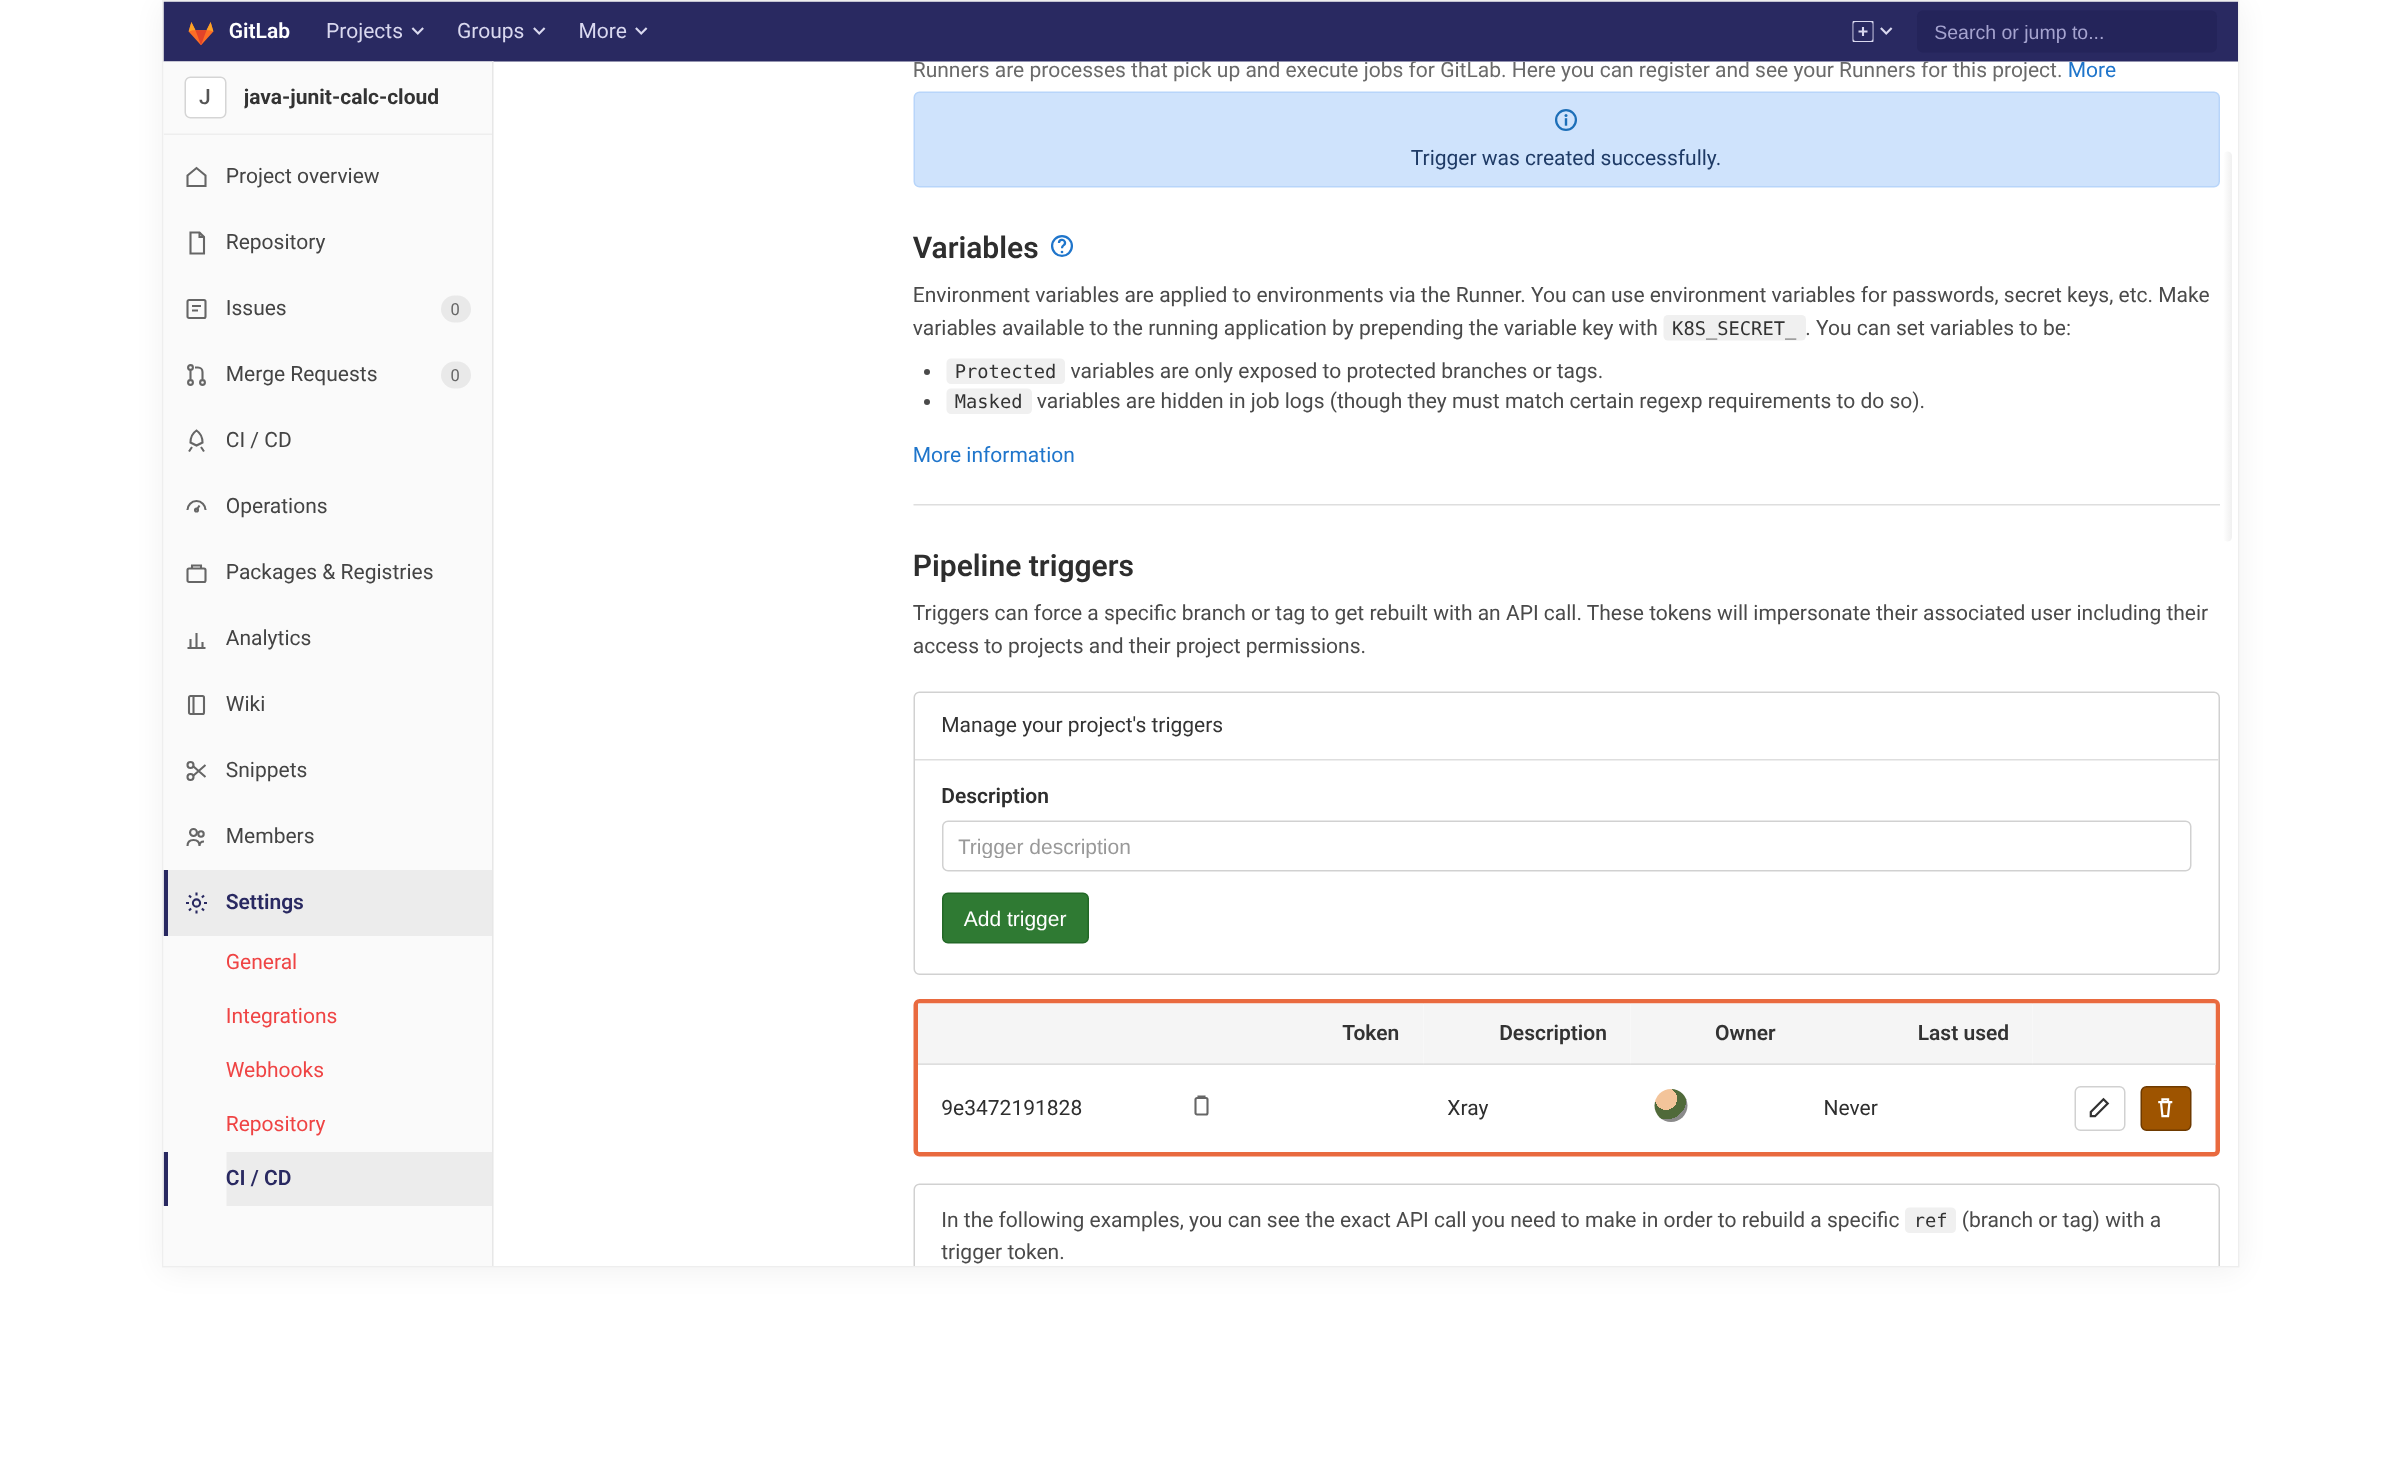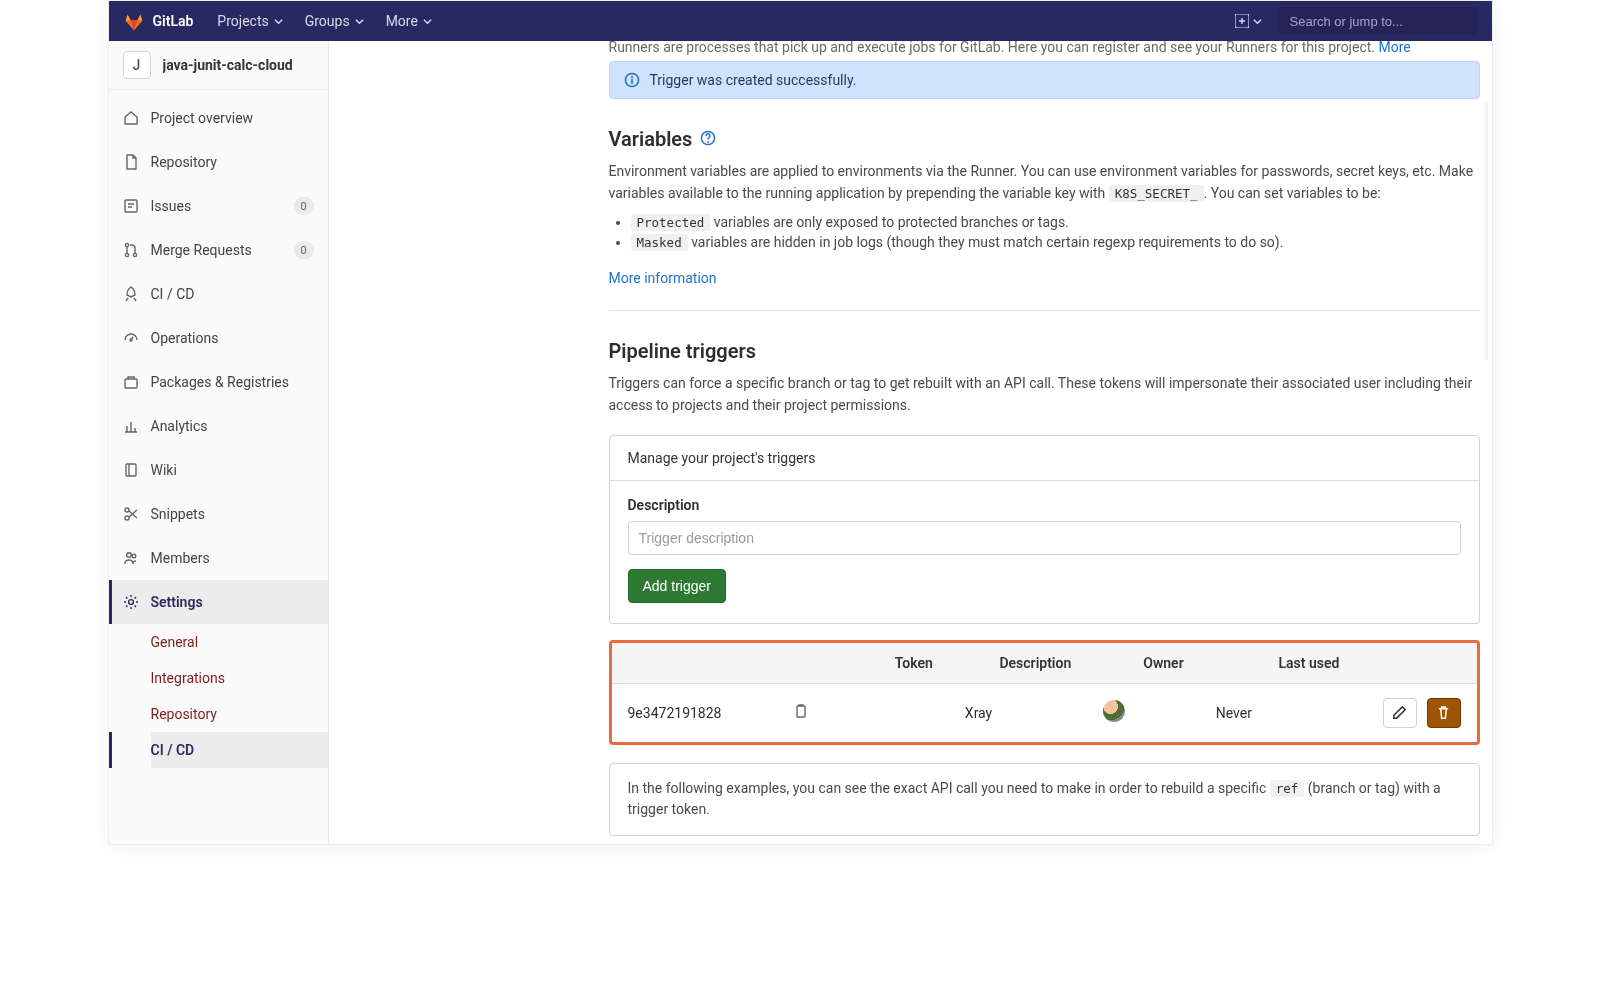--- a/index.html
+++ b/index.html
@@ -97,21 +97,21 @@
   }
   .navrow.active{background:#ececec;}
   .navrow.active::before{
     content:"";position:absolute;left:0;top:0;bottom:0;width:3px;background:var(--navy);
   }
   .navrow.active .label{font-weight:600;color:var(--navy);}
   .navrow.active .icon{color:var(--navy);}
 
   .subnav{padding-left:42px;}
   .subnav .subitem{
-    height:36px;display:flex;align-items:center;color:#7f1d1d;cursor:pointer;position:relative;
+    height:36px;display:flex;align-items:center;color:#ef4444;cursor:pointer;position:relative;
   }
   .subnav .subitem.active{background:#ececec;font-weight:600;color:var(--navy);}
   .subnav .subitem.active::before{
     content:"";position:absolute;left:-42px;top:0;bottom:0;width:3px;background:var(--navy);
   }
 
   
   .main{flex:1;overflow:hidden;position:relative;}
   .content{
     margin-left:280px;margin-right:12px;position:relative;top:-2px;
@@ -119,21 +119,21 @@
 
   .faded-top{
     color:#6a6a6a;font-size:14px;margin-top:0;margin-bottom:6px;
     white-space:nowrap;overflow:hidden;
   }
   .faded-top a{color:var(--link);}
 
   .alert{
     background:var(--alert-blue);border:1px solid var(--alert-blue-border);
     border-radius:4px;padding:10px 14px;display:flex;align-items:center;gap:10px;
-    color:#1f3b66;margin-right:0;
+    color:#1f3b66;margin-right:0;flex-direction:column;
   }
   .alert svg{width:16px;height:16px;color:#1d6fb8;}
 
   h2.section{font-size:20px;font-weight:600;margin:28px 0 10px;display:flex;align-items:center;gap:8px;}
   h2.section .help{color:var(--link);}
   h2.section .help svg{width:16px;height:16px;}
   p.desc{color:#4a4a4a;line-height:1.55;margin:4px 0;}
   code.inl{background:var(--code-bg);padding:1px 6px;border-radius:3px;font-family:ui-monospace,Menlo,Consolas,monospace;font-size:12.5px;color:#333;}
   ul.bullets{margin:10px 0 10px 22px;padding:0;}
   ul.bullets li{margin:4px 0;color:#4a4a4a;}
@@ -328,20 +328,23 @@
                 <path d="M8 1v2M8 13v2M1 8h2M13 8h2M3 3l1.4 1.4M11.6 11.6L13 13M13 3l-1.4 1.4M4.4 11.6L3 13"></path>
               </svg></span>
           <span class="label">Settings</span>
         </div>
         <div class="subnav">
           <div class="subitem">
               <span>General</span>
             </div>
           <div class="subitem">
               <span>Integrations</span>
+            </div>
+          <div class="subitem">
+              <span>Webhooks</span>
             </div>
           <div class="subitem">
               <span>Repository</span>
             </div>
           <div class="subitem active">
               <span>CI / CD</span>
             </div>
         </div>
       </div>
     </div>

